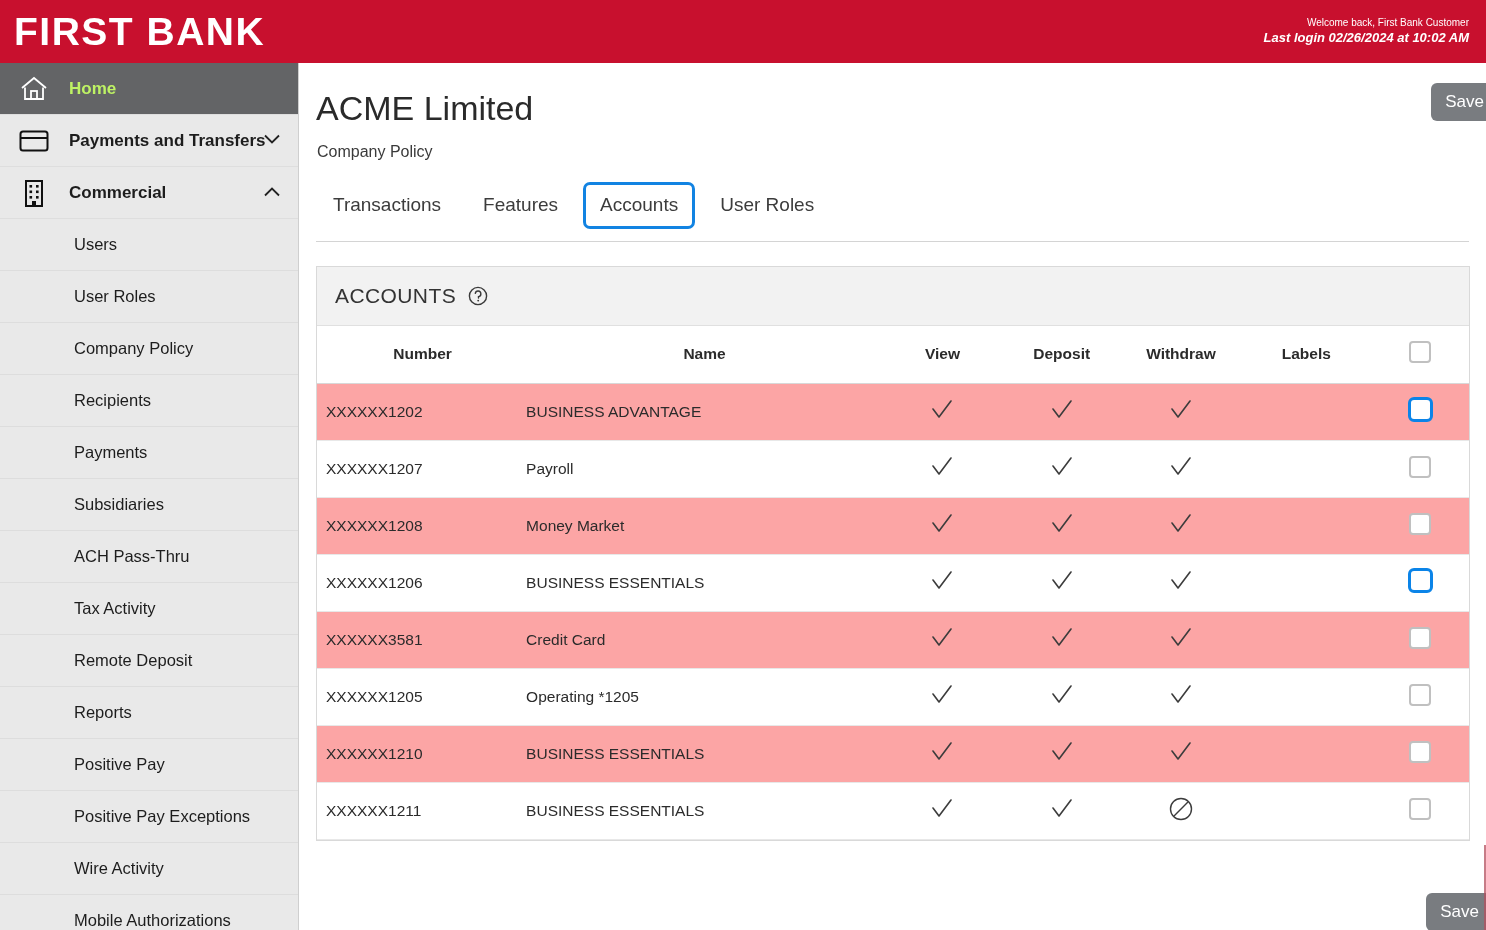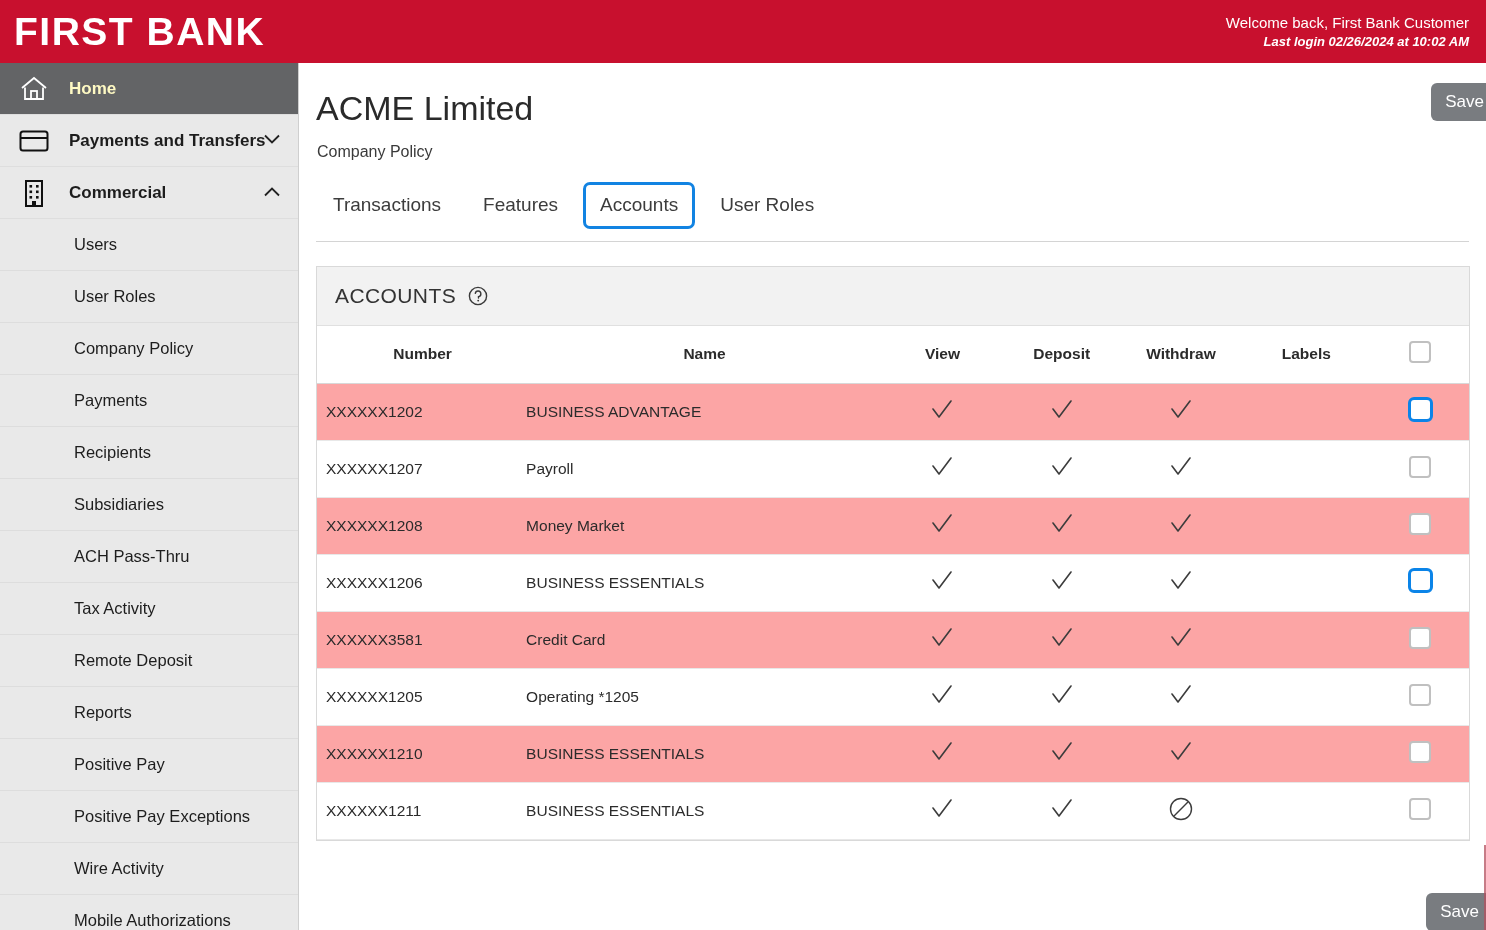--- a/index.html
+++ b/index.html
@@ -25,41 +25,41 @@
     letter-spacing: 1.5px;
     padding-left: 14px;
     line-height: 1;
   }
   .welcome-block {
     text-align: right;
     padding-right: 17px;
     color: #ffffff;
     line-height: 1.35;
   }
-  .welcome-line { font-size: 15px; }
+  .welcome-line { font-size: 10px; }
   .lastlogin-line { font-size: 13px; font-style: italic; font-weight: bold; }
 
   
   .sidebar {
     position: absolute; top: 63px; left: 0;
     width: 299px; height: 867px;
     background: #e9e9e9;
     border-right: 1px solid #cfcfcf;
     overflow: hidden;
   }
   .nav-item {
     position: relative;
     display: flex; align-items: center;
     height: 52px;
     padding-left: 14px;
     border-bottom: 1px solid #dedede;
     cursor: pointer;
   }
   .nav-item.active { background: #636466; }
-  .nav-item.active .nav-label { color: #fef9c3; font-weight: bold; }
+  .nav-item.active .nav-label { color: #bef264; font-weight: bold; }
   .nav-icon {
     width: 40px; min-width: 40px;
     display: flex; align-items: center; justify-content: center;
   }
   .nav-label {
     font-size: 17px; color: #1d1d1d;
     font-weight: bold;
     margin-left: 15px;
   }
   .nav-item.top-level .nav-label { font-weight: bold; }
@@ -256,24 +256,24 @@
     <div class="sub-item">
       <span class="sub-label">Users</span>
     </div>
     <div class="sub-item">
       <span class="sub-label">User Roles</span>
     </div>
     <div class="sub-item">
       <span class="sub-label">Company Policy</span>
     </div>
     <div class="sub-item">
+      <span class="sub-label">Recipients</span>
+    </div>
+    <div class="sub-item">
       <span class="sub-label">Payments</span>
-    </div>
-    <div class="sub-item">
-      <span class="sub-label">Recipients</span>
     </div>
     <div class="sub-item">
       <span class="sub-label">Subsidiaries</span>
     </div>
     <div class="sub-item">
       <span class="sub-label">ACH Pass-Thru</span>
     </div>
     <div class="sub-item">
       <span class="sub-label">Tax Activity</span>
     </div>

